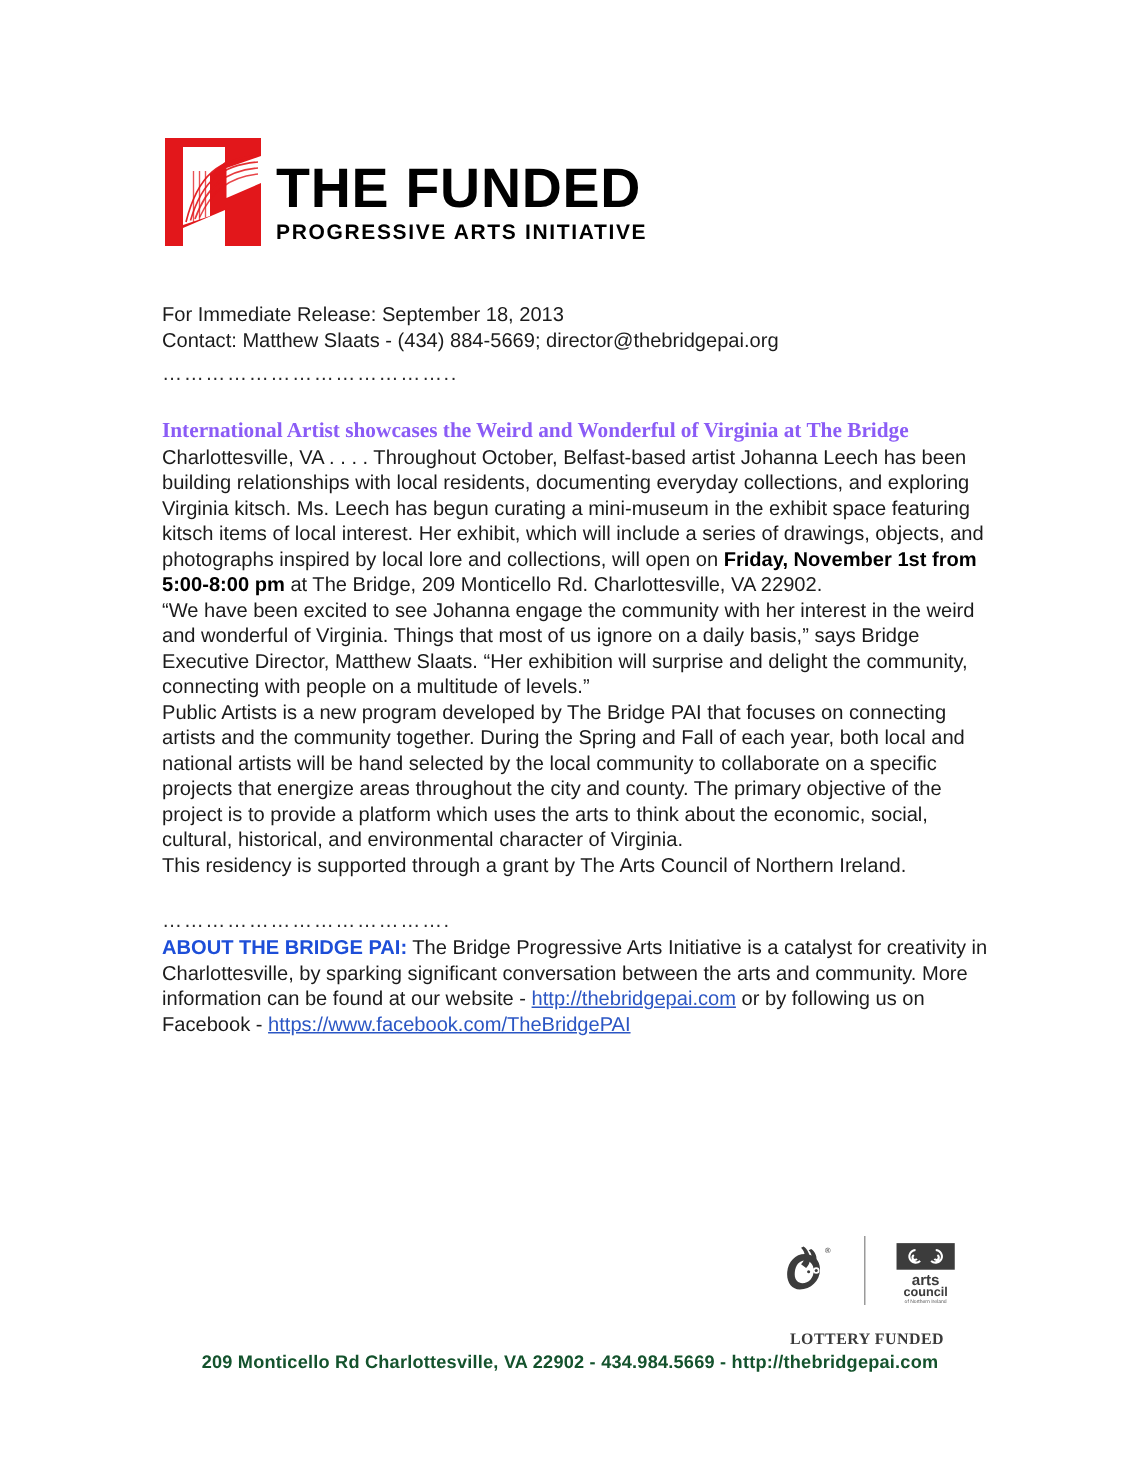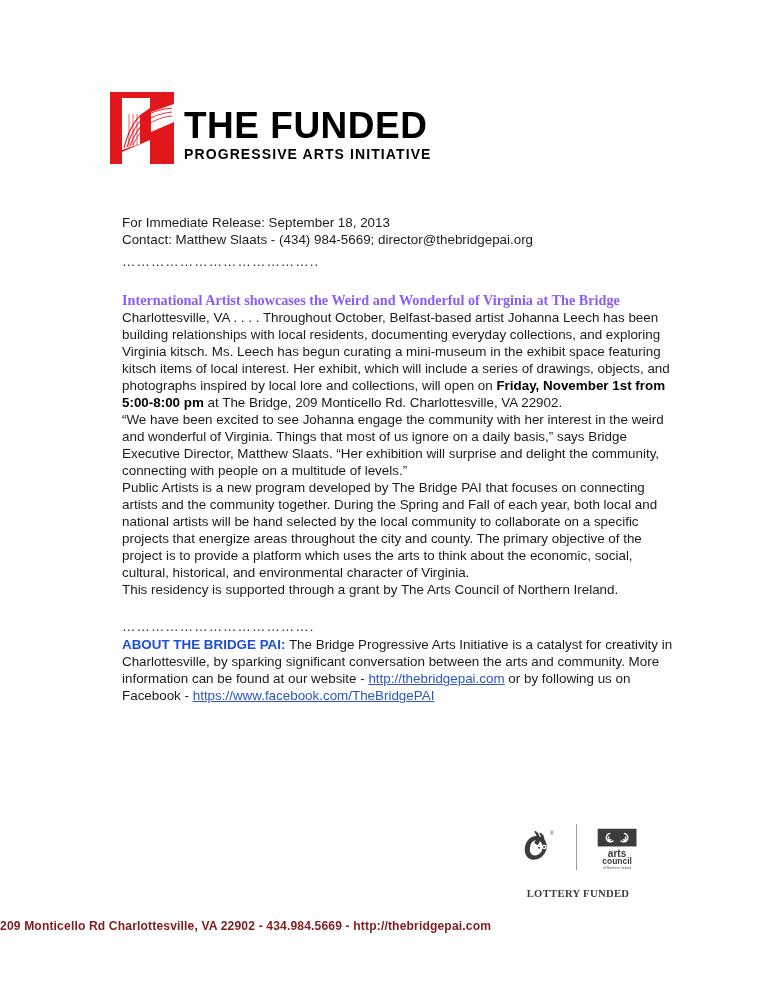--- a/index.html
+++ b/index.html
@@ -58,27 +58,26 @@
     letter-spacing: 1.1px;
     color: #000;
     white-space: nowrap;
     margin-top: 1px;
     text-align: right;
   }
 
   
   .content {
     position: absolute;
-    left: 122px;
+    left: 108px;
     top: 202px;
     width: 552px;
     font-size: 13.4px;
     line-height: 16.8px;
     color: #1b1b1b;
-    margin-top: 13px;
   }
   .meta-line {
     font-size: 13.4px;
     line-height: 16.8px;
     white-space: nowrap;
   }
   .dots {
     font-size: 13.4px;
     line-height: 18px;
     letter-spacing: 1.05px;
@@ -148,27 +147,27 @@
     color: #3b3b3b;
     white-space: nowrap;
   }
 
   
   .footer {
     position: absolute;
     left: 0;
     right: 0;
     top: 901px;
+    text-align: center;
     font-family: "Liberation Sans", sans-serif;
     font-weight: bold;
     font-size: 12.1px;
     letter-spacing: 0.15px;
-    color: #7f1d1d;
-    white-space: nowrap;
-    margin-top: 18px;
+    color: #14532d;
+    white-space: nowrap;
   }
 </style>
 </head>
 <body>
 
 <div class="page">
 
   <div class="logo-block">
     <svg class="logo-mark" viewBox="0 0 64 72" aria-hidden="true">
       <rect x="0" y="0" width="64" height="72" fill="#e2171b"></rect>
@@ -187,21 +186,21 @@
     </svg>
     <div class="logo-words">
       <div class="logo-title">THE FUNDED</div>
       <div class="logo-sub">PROGRESSIVE ARTS INITIATIVE</div>
     </div>
   </div>
 
   <div class="content">
 
     <div class="meta-line">For Immediate Release: September 18, 2013</div>
-    <div class="meta-line">Contact: Matthew Slaats - (434) 984-5669; director@thebridgepai.org</div>
+    <div class="meta-line">Contact: Matthew Slaats - (434) 884-5669; director@thebridgepai.org</div>
     <div class="dots">…………………………………..</div>
 
     <div class="headline">International Artist showcases the Weird and Wonderful of Virginia at The Bridge</div>
 
     <p class="para gap-mid"><span>Charlottesville, VA . . . .  Throughout October, Belfast-based artist Johanna Leech has been building relationships with local residents, documenting everyday collections, and exploring Virginia kitsch. Ms. Leech has begun curating a mini-museum in the exhibit space featuring kitsch items of local interest.   Her exhibit, which will include a series of drawings, objects, and photographs inspired by local lore and collections, will open on </span><b class="strong">Friday, November 1st from 5:00-8:00 pm</b><span> at The Bridge, 209 Monticello Rd. Charlottesville, VA 22902.</span></p>
 
     <p class="para gap-para">“We have been excited to see Johanna engage the community with her interest in the weird and wonderful of Virginia. Things that most of us ignore on a daily basis,” says Bridge Executive Director, Matthew Slaats. “Her exhibition will surprise and delight the community, connecting with people on a multitude of levels.”</p>
 
     <p class="para gap-para">Public Artists is a new program developed by The Bridge PAI that focuses on connecting artists and the community together.  During the Spring and Fall of each year, both local and national artists will be hand selected by the local community to collaborate on a specific projects that energize areas throughout the city and county. The primary objective of the project is to provide a platform which uses the arts to think about the economic, social, cultural, historical, and environmental character of Virginia.</p>
 

